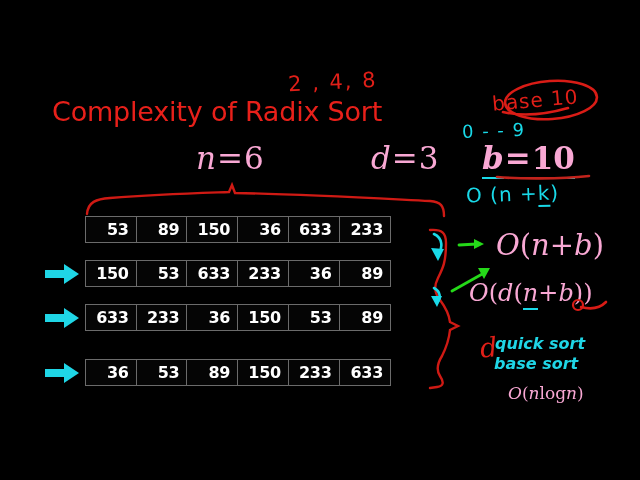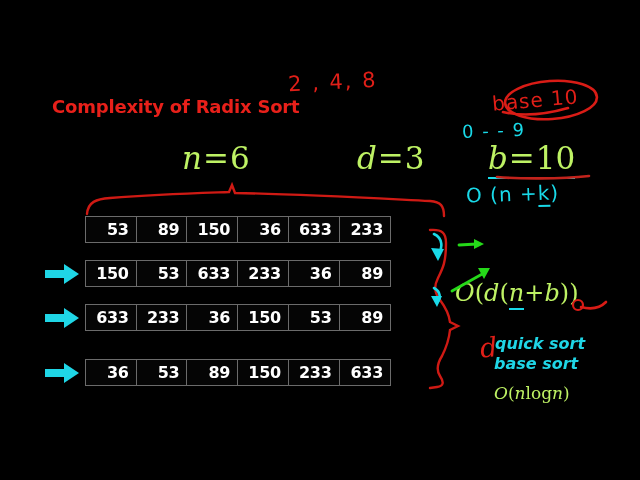--- a/index.html
+++ b/index.html
@@ -8,37 +8,38 @@
     position:relative;
     width:640px;height:480px;
     background:#000;
     overflow:hidden;
     font-family:"Liberation Sans", sans-serif;
   }
   
   #title{
     position:absolute;left:52px;top:96px;
     font-family:"DejaVu Sans", sans-serif;
-    font-weight:bold;
-    font-size:18px;
+    font-weight:normal;
+    font-size:27px;
     letter-spacing:-0.2px;
     color:#e8201a;
     white-space:nowrap;
   }
   
   .mathlabel{
     position:absolute;
     font-family:"DejaVu Serif","Liberation Serif",serif;
     font-style:italic;
-    color:#bef264;
-    white-space:nowrap;
+    color:#f9a8d4;
+    white-space:nowrap;
+    margin-left:14px;
   }
   #n-label{left:182px;top:140px;font-size:31px;}
   #d-label{left:357px;top:140px;font-size:31px;text-align:right;}
-  #b-label{left:488px;top:140px;font-size:31px;}
+  #b-label{left:468px;top:140px;font-size:31px;font-weight:bold;}
   #big-onb{left:482px;top:228px;font-size:29px;}
   #big-odnb{left:455px;top:279px;font-size:24px;}
   #nlogn{left:494px;top:383px;font-size:17px;}
   .mathlabel .eqs{font-style:normal;padding:0 1px;}
   .mathlabel .num{font-style:normal;}
   .mathlabel .opn{font-style:normal;}
   .mathlabel .fnO{font-style:italic;}
   .mathlabel .logtxt{font-style:normal;text-align:right;}
 
   
@@ -218,20 +219,23 @@
     <svg viewBox="0 0 36 24" width="36" height="24">
       <path d="M1 8 H20 V2 L35 12 L20 22 V16 H1 Z" fill="#1fd6e6"></path>
     </svg>
   </div>
   <div class="cyan-arrow" id="arrow-row-3">
     <svg viewBox="0 0 36 24" width="36" height="24">
       <path d="M1 8 H20 V2 L35 12 L20 22 V16 H1 Z" fill="#1fd6e6"></path>
     </svg>
   </div>
 
+  <div class="mathlabel" id="big-onb">
+    <span class="fnO">O</span><span class="opn">(</span><span>n</span><span class="opn">+</span><span>b</span><span class="opn">)</span>
+  </div>
 
   <div class="mathlabel" id="big-odnb">
     <span class="fnO">O</span><span class="opn">(</span><span>d</span><span class="opn">(</span><span class="u-cyan">n</span><span class="opn">+</span><span>b</span><span class="opn">))</span>
   </div>
 
   <div class="hand" id="hw-d">d</div>
 
   <div class="cyan-bold" id="quick-sort">quick sort</div>
   <div class="cyan-bold" id="merge-sort">base sort</div>
 

